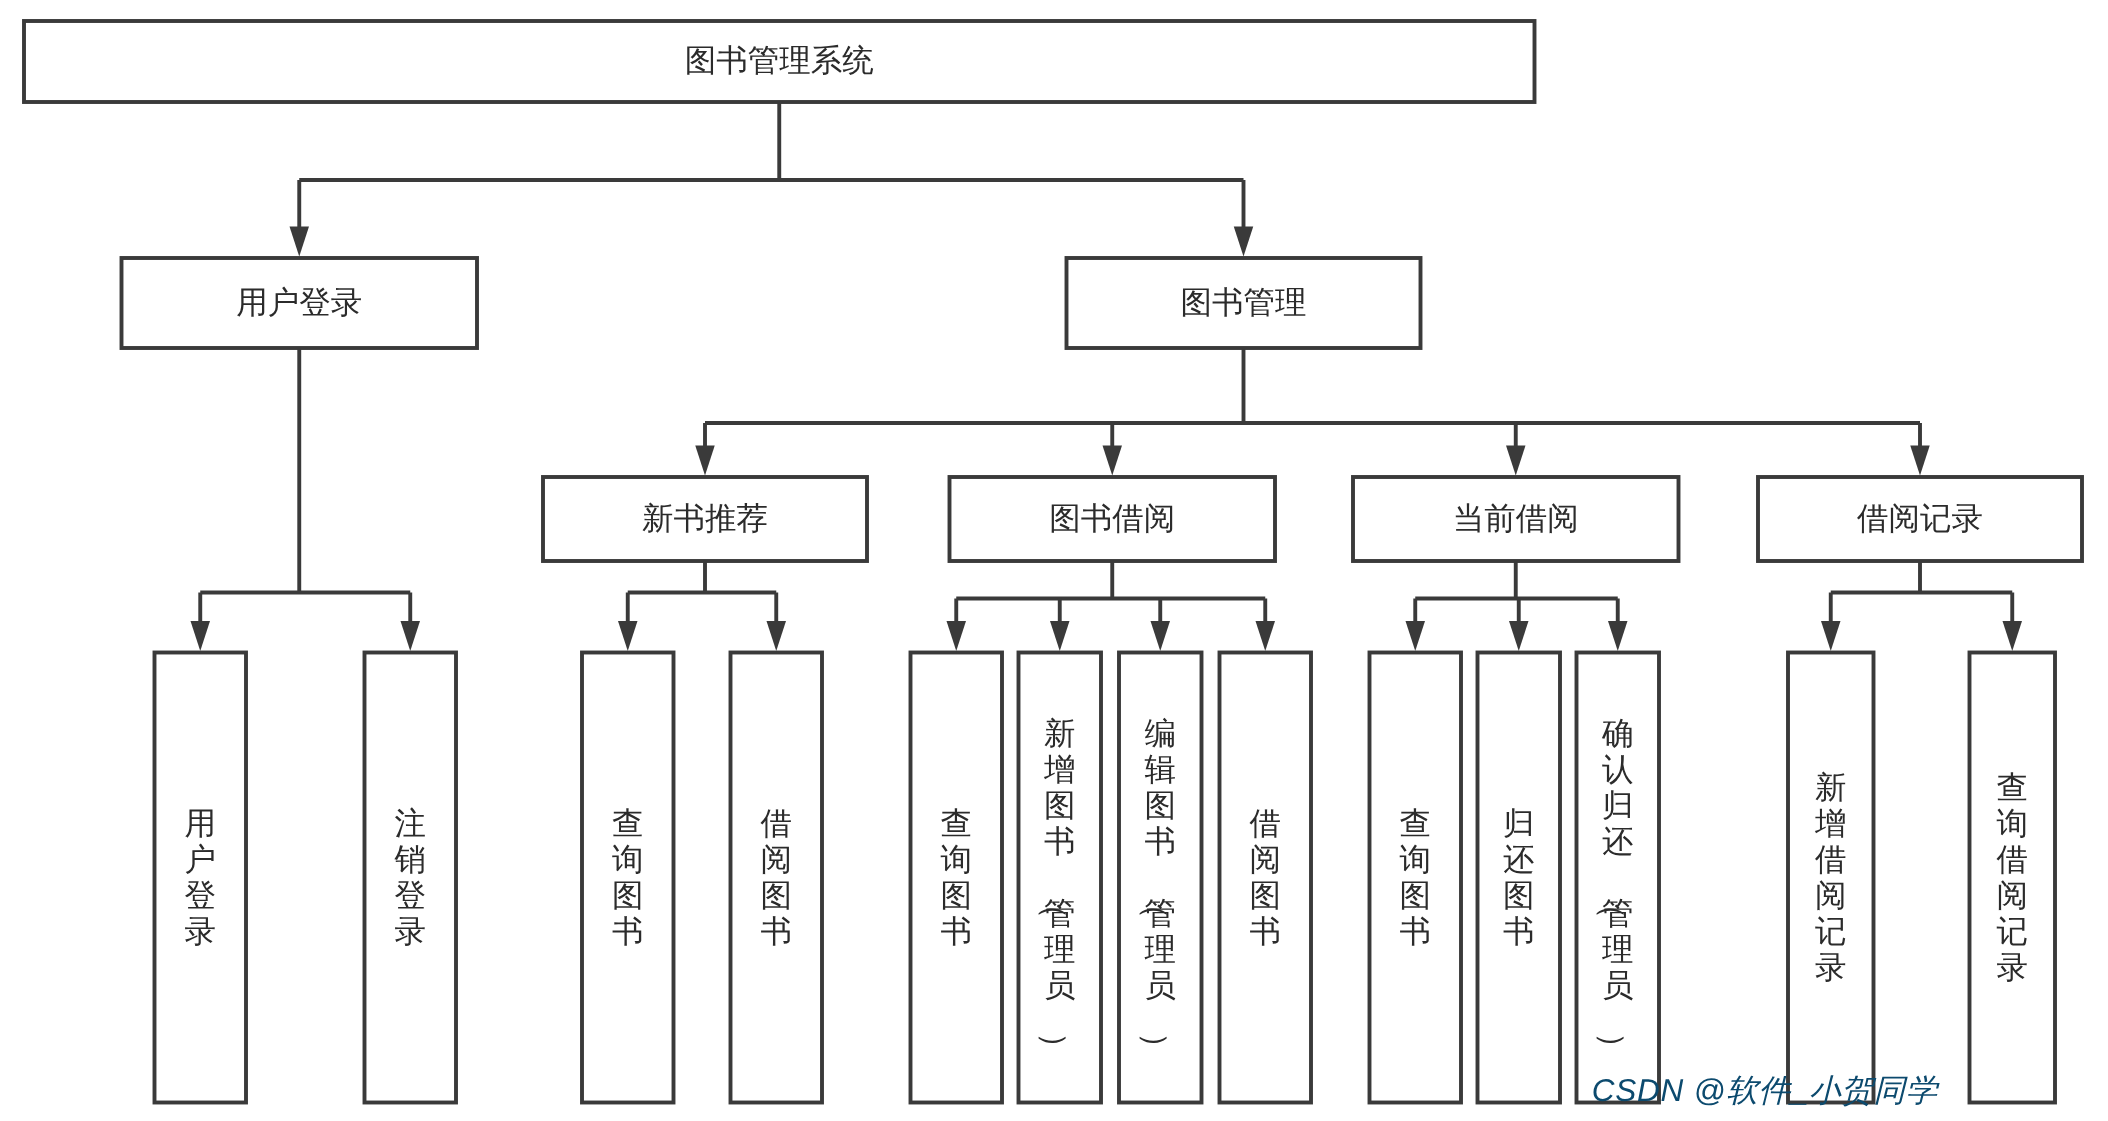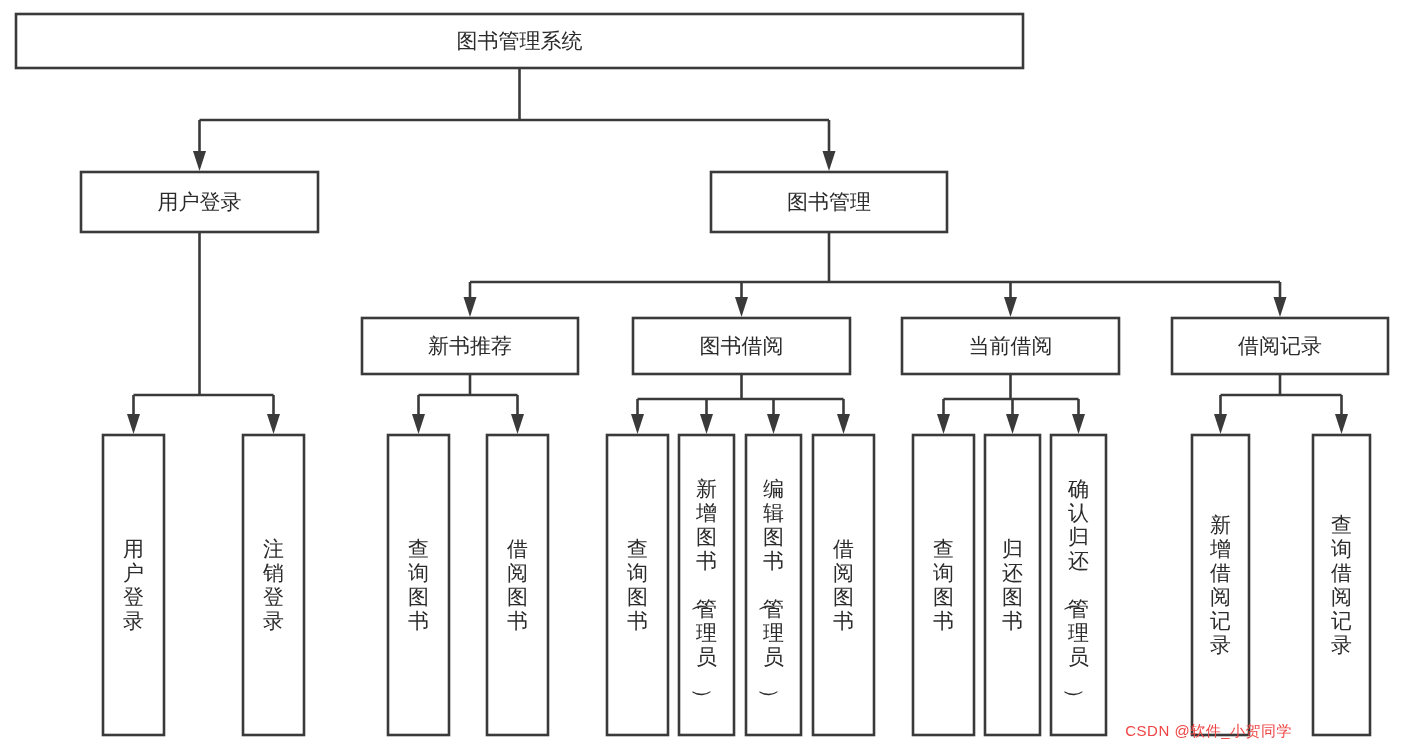--- a/index.html
+++ b/index.html
@@ -55,25 +55,26 @@
     font-size: 21px;
     fill: #2b2b2b;
     text-anchor: middle;
     white-space: pre;
   }
   .watermark {
     position: absolute;
     right: 8px;
     bottom: 6px;
     font-family: "Liberation Sans", sans-serif;
-    font-size: 15px;
-    color: #ef4444;
+    font-size: 21px;
+    color: #0c4a6e;
     letter-spacing: 0.5px;
     user-select: none;
     pointer-events: none;
+    font-style: italic;
   }
 </style>
 </head>
 <body>
 
 <div id="diagram-root">
   <svg id="tree-svg" viewBox="0 0 1405 747" xmlns="http://www.w3.org/2000/svg">
     <g id="edges-layer">
         <path class="connector" d="M 519.5 68 L 519.5 120"></path>
         <path class="connector" d="M 199.5 120 L 829 120"></path>

